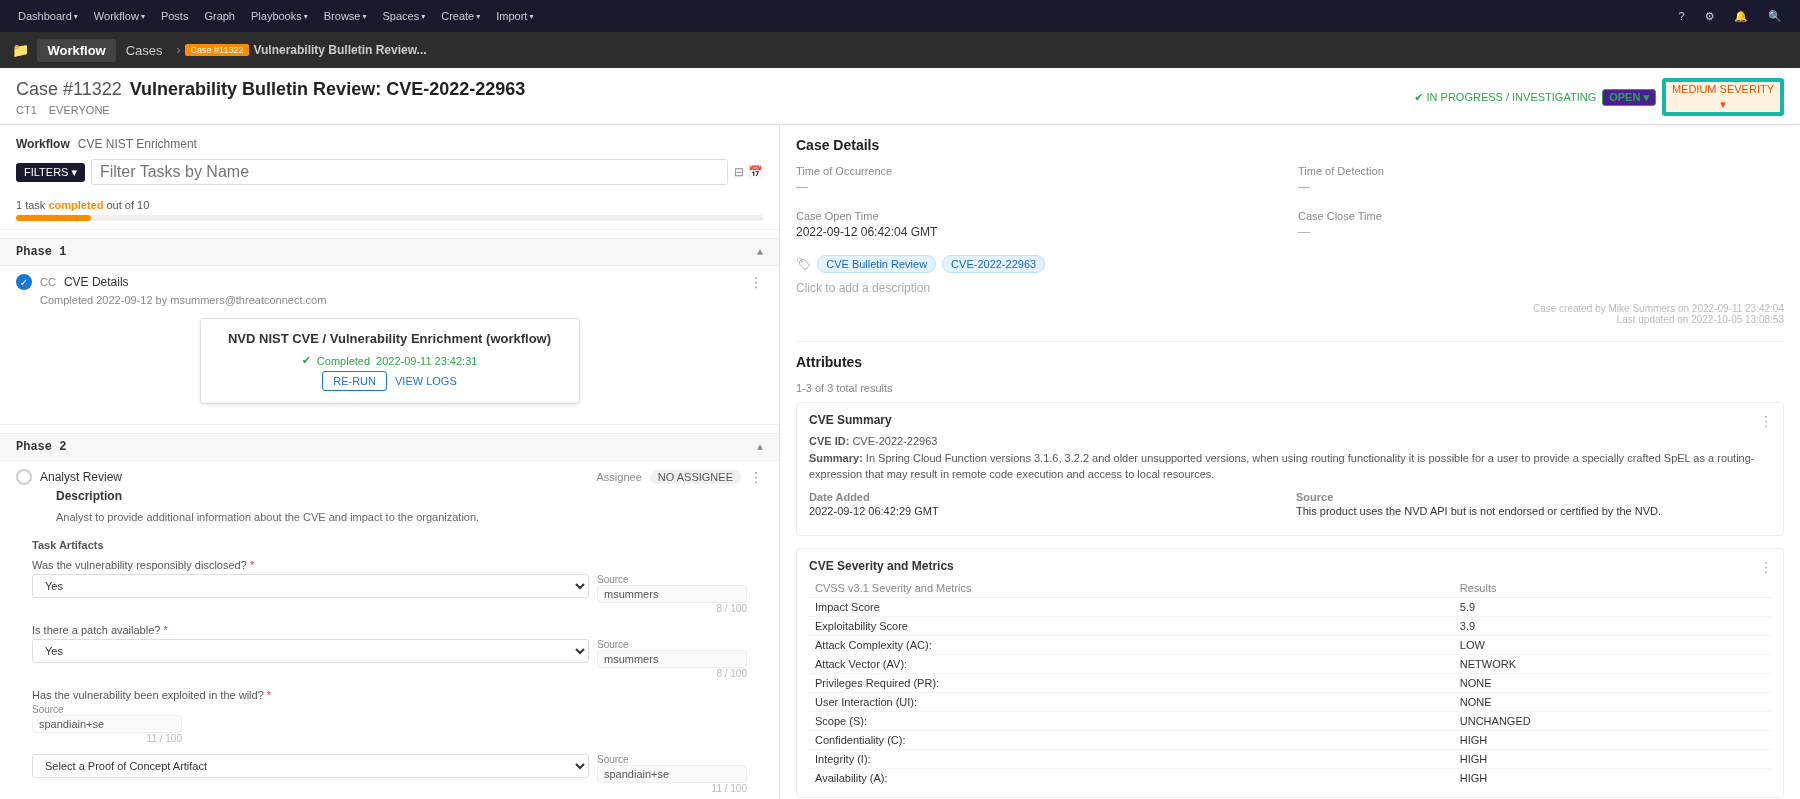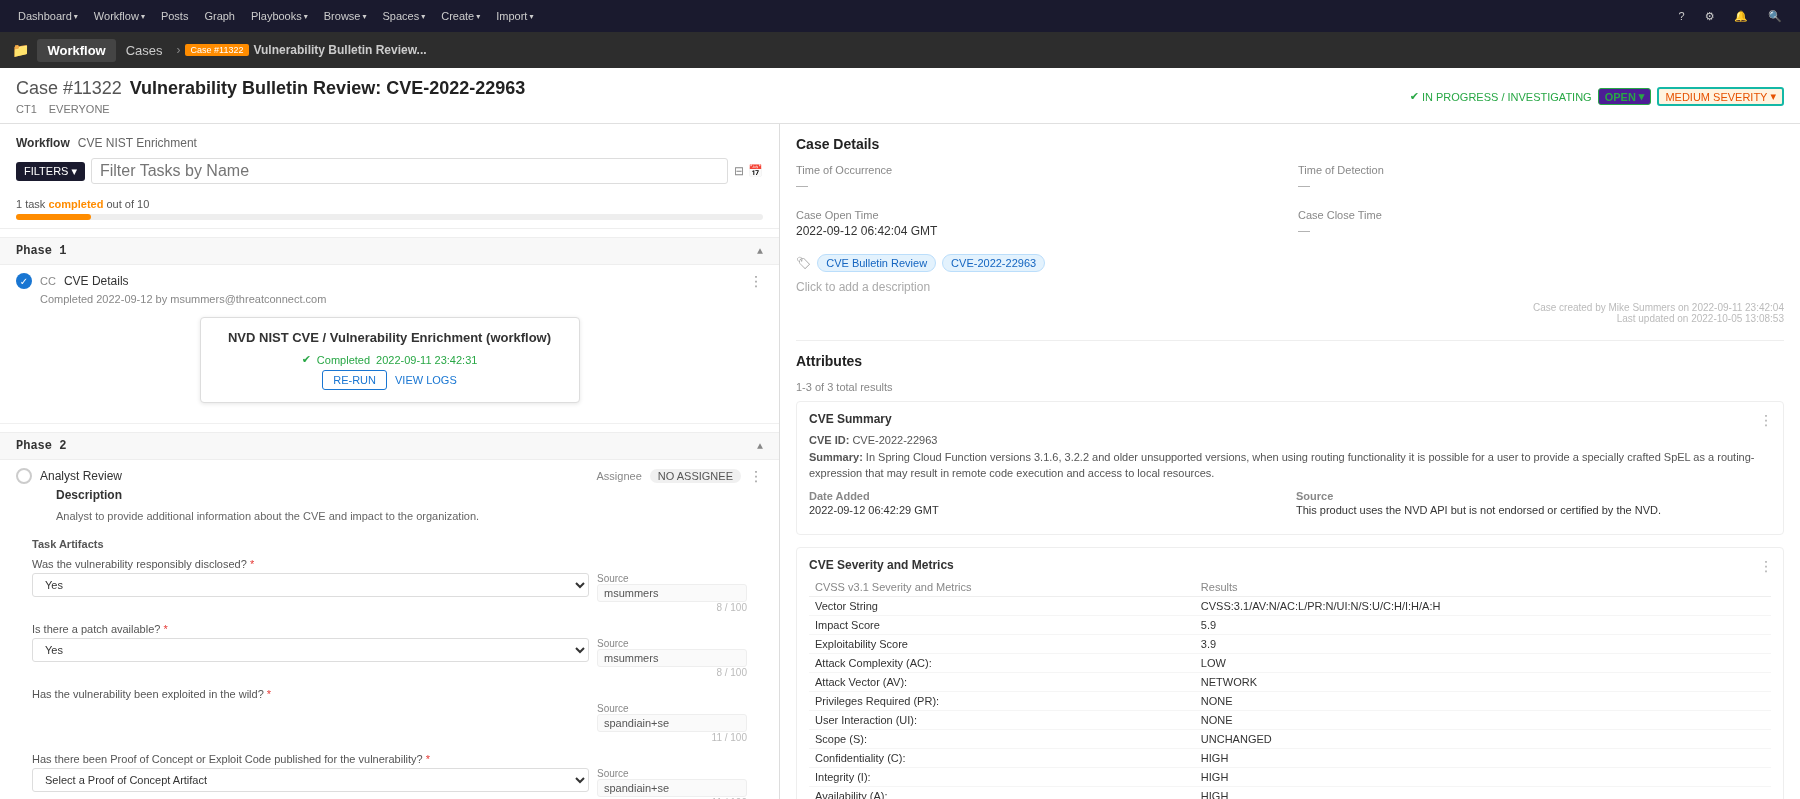--- a/index.html
+++ b/index.html
@@ -52,21 +52,21 @@
       align-items: center;
       justify-content: space-between;
     }
     .case-title-area { display: flex; align-items: center; gap: 8px; }
     .case-number { font-size: 18px; color: #555; font-weight: normal; }
     .case-title { font-size: 18px; font-weight: bold; color: #222; }
     .case-meta { display: flex; align-items: center; gap: 12px; margin-top: 4px; font-size: 11px; color: #777; }
     .case-badges { display: flex; align-items: center; gap: 6px; }
     .badge-status { color: #28a745; font-size: 11px; display: flex; align-items: center; gap: 3px; }
     .badge-open { background: #4c1d95; color: #28a745; border: 1px solid #28a745; border-radius: 3px; padding: 1px 6px; font-size: 11px; display: flex; align-items: center; gap: 3px; font-weight: bold; }
-    .badge-severity { background: #fff3e0; color: #e65100; border: 2px solid #14b8a6; border-radius: 3px; padding: 1px 6px; font-size: 11px; display: flex; align-items: center; gap: 3px; }
+    .badge-severity { background: #fff3e0; color: #e65100; border: 4px solid #14b8a6; border-radius: 3px; padding: 1px 6px; font-size: 11px; display: flex; align-items: center; gap: 3px; flex-direction: column; }
 
     
     .main-layout {
       display: flex;
       height: calc(799px - 32px - 36px - 52px);
       overflow: hidden;
     }
 
     
     .left-panel {
@@ -187,21 +187,21 @@
     .task-description { padding: 4px 16px 8px 40px; font-size: 12px; color: #333; font-weight: bold; }
     .task-desc-text { font-size: 11px; color: #666; padding: 0 16px 8px 40px; }
 
     
     .artifacts-section { padding: 8px 16px; }
     .artifact-row {
       margin-bottom: 10px;
     }
     .artifact-label { font-size: 11px; color: #555; margin-bottom: 3px; }
     .artifact-required { color: #e53935; }
-    .artifact-input-row { display: flex; gap: 8px; align-items: flex-start; justify-content: flex-end; }
+    .artifact-input-row { display: flex; gap: 8px; align-items: flex-start; }
     .artifact-select {
       flex: 1;
       border: 1px solid #ddd;
       border-radius: 3px;
       padding: 4px 8px;
       font-size: 11px;
       background: #fff;
       color: #333;
     }
     .artifact-source-col { width: 150px; }
@@ -471,24 +471,20 @@
             <div class="artifact-input-row">
               <div class="artifact-source-col">
                 <div class="source-label">Source</div>
                 <div class="source-value">spandiain+se</div>
                 <div class="char-count">11 / 100</div>
               </div>
             </div>
           </div>
 
           <div class="artifact-row">
-            <div class="artifact-label">
-              <span>Has there been Proof of Concept or Exploit Code published for the vulnerability?</span>
-              <span class="artifact-required"> *</span>
-            </div>
             <div class="artifact-input-row">
               <select class="artifact-select">
                 <option>Select a Proof of Concept Artifact</option>
               </select>
               <div class="artifact-source-col">
                 <div class="source-label">Source</div>
                 <div class="source-value">spandiain+se</div>
                 <div class="char-count">11 / 100</div>
               </div>
             </div>
@@ -566,24 +562,20 @@
         <span class="attr-more">⋮</span>
         <div class="attr-card-title">CVE Severity and Metrics</div>
         <table class="metrics-table">
           <thead>
             <tr>
               <th>CVSS v3.1 Severity and Metrics</th>
               <th>Results</th>
             </tr>
           </thead>
           <tbody id="metrics-tbody">
-          <tr>
-                <td>Vector String</td>
-                <td>CVSS:3.1/AV:N/AC:L/PR:N/UI:N/S:U/C:H/I:H/A:H</td>
-              </tr>
               <tr>
                 <td>Impact Score</td>
                 <td>5.9</td>
               </tr>
               <tr>
                 <td>Exploitability Score</td>
                 <td>3.9</td>
               </tr>
               <tr>
                 <td>Attack Complexity (AC):</td>

